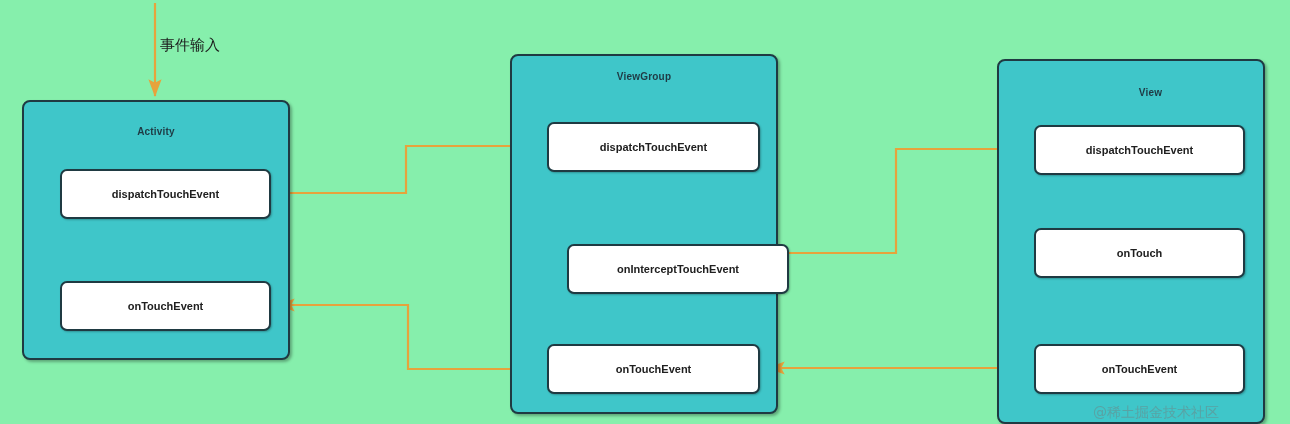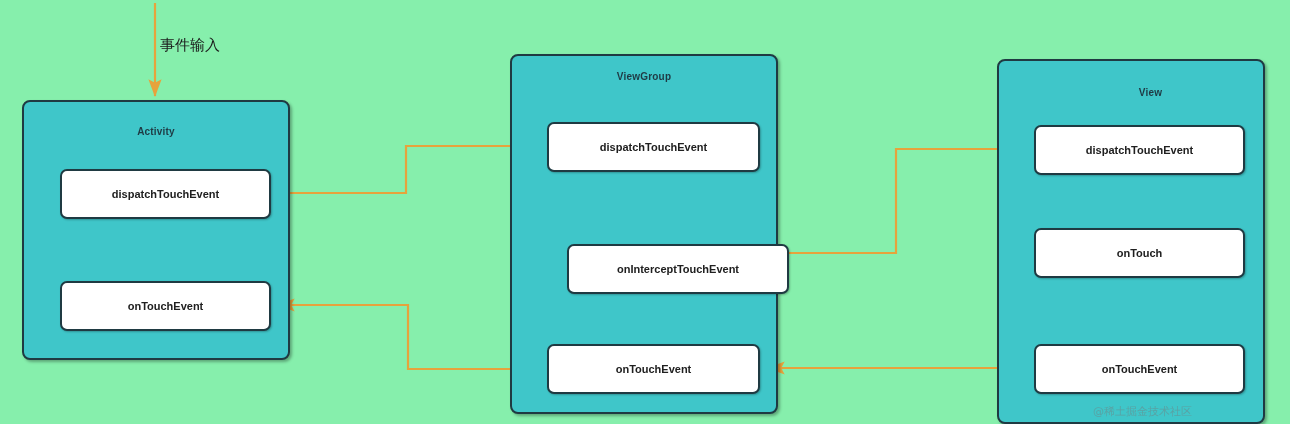--- a/index.html
+++ b/index.html
@@ -68,21 +68,21 @@
     position: absolute;
     color: #1a1a1a;
     font-size: 15px;
     font-family: "DejaVu Sans", "Liberation Sans", sans-serif;
     white-space: nowrap;
   }
 
   
   .watermark {
     position: absolute;
-    font-size: 11px;
+    font-size: 14px;
     color: rgba(120,120,120,0.45);
     font-family: "DejaVu Sans", "Liberation Sans", sans-serif;
     white-space: nowrap;
     user-select: none;
   }
 </style>
 </head>
 <body>
 
 <div id="canvas">

